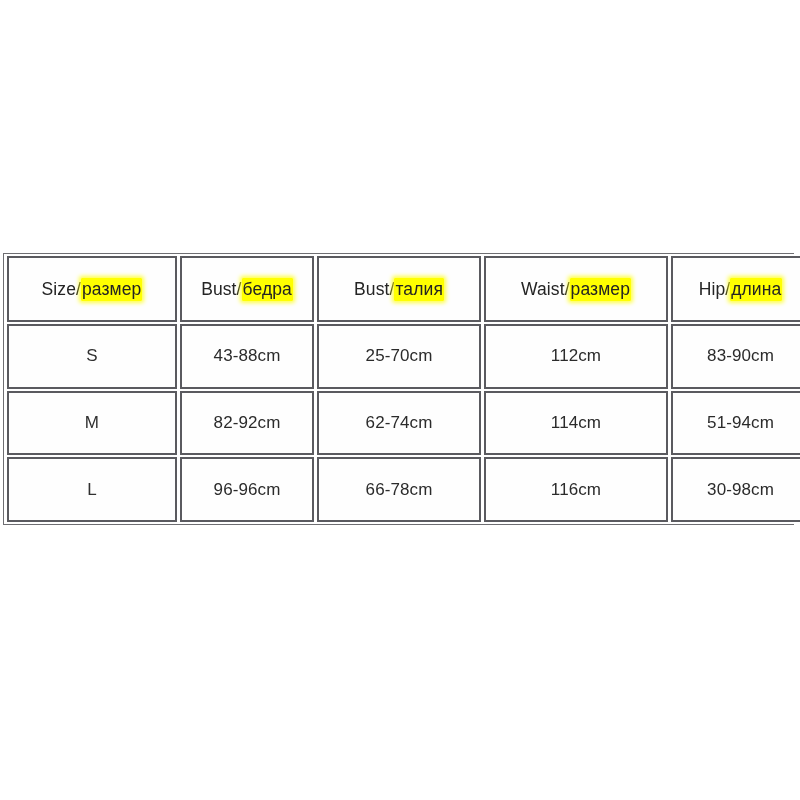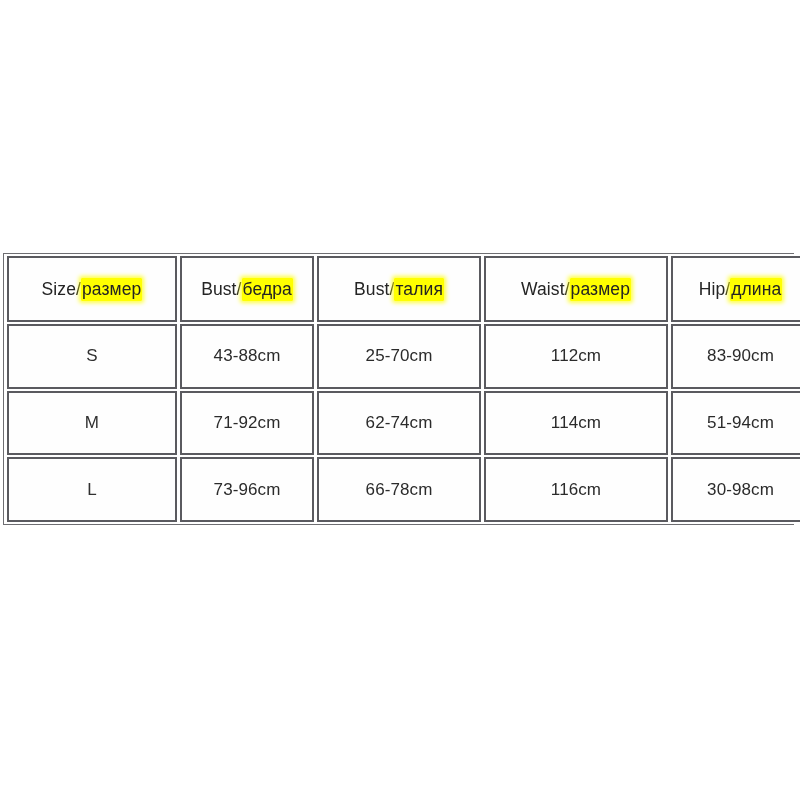--- a/index.html
+++ b/index.html
@@ -144,39 +144,39 @@
         <td>
           <span class="cell-text">83-90cm</span>
         </td>
       </tr>
 
       <tr>
         <td>
           <span class="cell-text size-letter">M</span>
         </td>
         <td>
-          <span class="cell-text">71-92cm</span>
+          <span class="cell-text">82-92cm</span>
         </td>
         <td>
           <span class="cell-text">62-74cm</span>
         </td>
         <td>
           <span class="cell-text">114cm</span>
         </td>
         <td>
           <span class="cell-text">51-94cm</span>
         </td>
       </tr>
 
       <tr>
         <td>
           <span class="cell-text size-letter">L</span>
         </td>
         <td>
-          <span class="cell-text">73-96cm</span>
+          <span class="cell-text">96-96cm</span>
         </td>
         <td>
           <span class="cell-text">66-78cm</span>
         </td>
         <td>
           <span class="cell-text">116cm</span>
         </td>
         <td>
           <span class="cell-text">30-98cm</span>
         </td>

